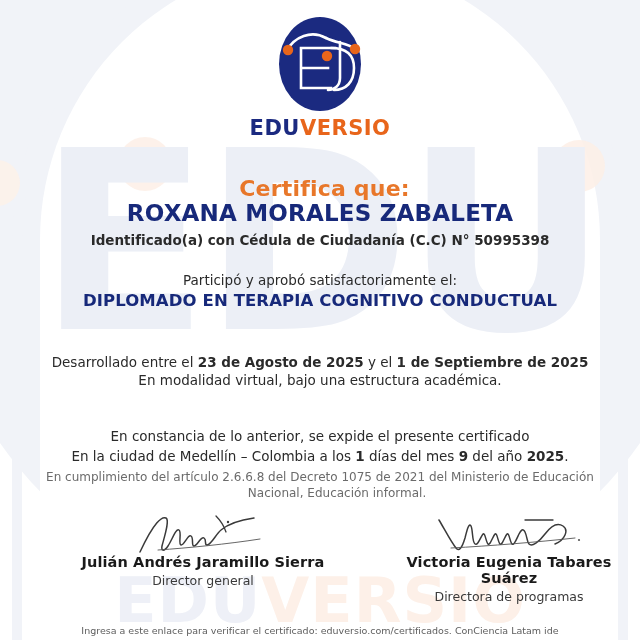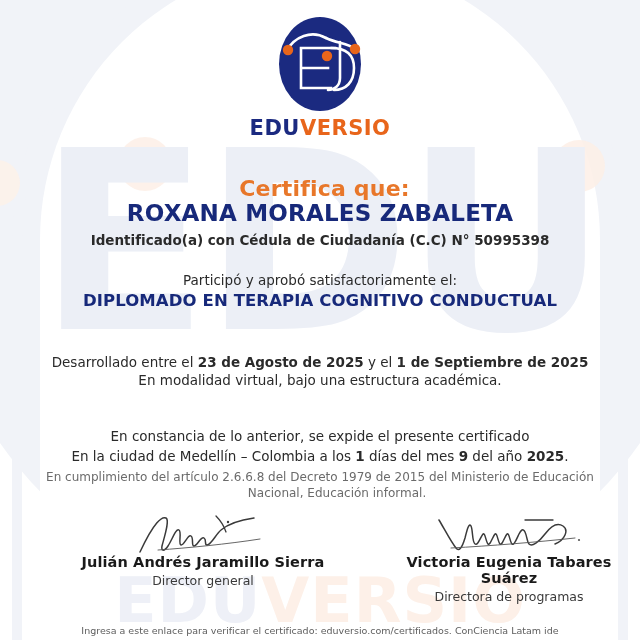--- a/index.html
+++ b/index.html
@@ -326,21 +326,21 @@
     </div>
 
     <div class="row constancia-line">En constancia de lo anterior, se expide el presente certificado</div>
 
     <div class="row modality-line">En modalidad virtual, bajo una estructura académica.</div>
 
     <div class="row city-line">
       <span>En la ciudad de Medellín – Colombia a los </span><span class="b">1</span><span> días del mes </span><span class="b">9</span><span> del año </span><span class="b">2025</span><span>.</span>
     </div>
 
-    <div class="row decree-line-1">En cumplimiento del artículo 2.6.6.8 del Decreto 1979 de 2015 del Ministerio de Educación</div>
+    <div class="row decree-line-1">En cumplimiento del artículo 2.6.6.8 del Decreto 1075 de 2021 del Ministerio de Educación</div>
     <div class="row decree-line-2">Nacional, Educación informal.</div>
 
     <div class="signatures">
 
       <div class="sig-col">
         <div class="sig-mark">
           <svg width="150" height="44" viewBox="0 0 150 44">
             <path d="M12 40 C26 10 34 4 38 6 C42 8 36 26 34 34 C33 39 36 40 40 34 C44 28 48 16 51 18 C54 20 50 32 53 33 C56 34 60 22 63 24 C66 26 63 34 66 34 C69 34 73 24 76 26 C79 28 76 33 79 33 C83 33 88 22 93 18 C100 12 112 8 126 6" stroke="#3a3a3a" stroke-width="1.5" fill="none" stroke-linecap="round" stroke-linejoin="round"></path>
             <path d="M88 4 C92 8 96 14 98 20" stroke="#3a3a3a" stroke-width="1.3" fill="none" stroke-linecap="round"></path>
             <circle cx="100" cy="10" r="1.2" fill="#3a3a3a"></circle>

